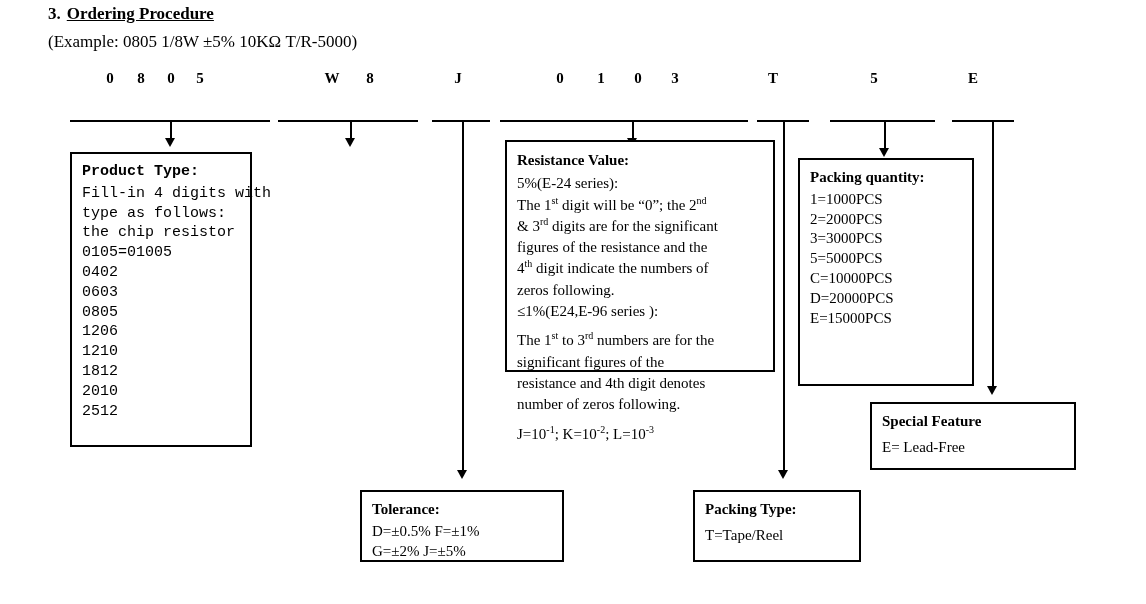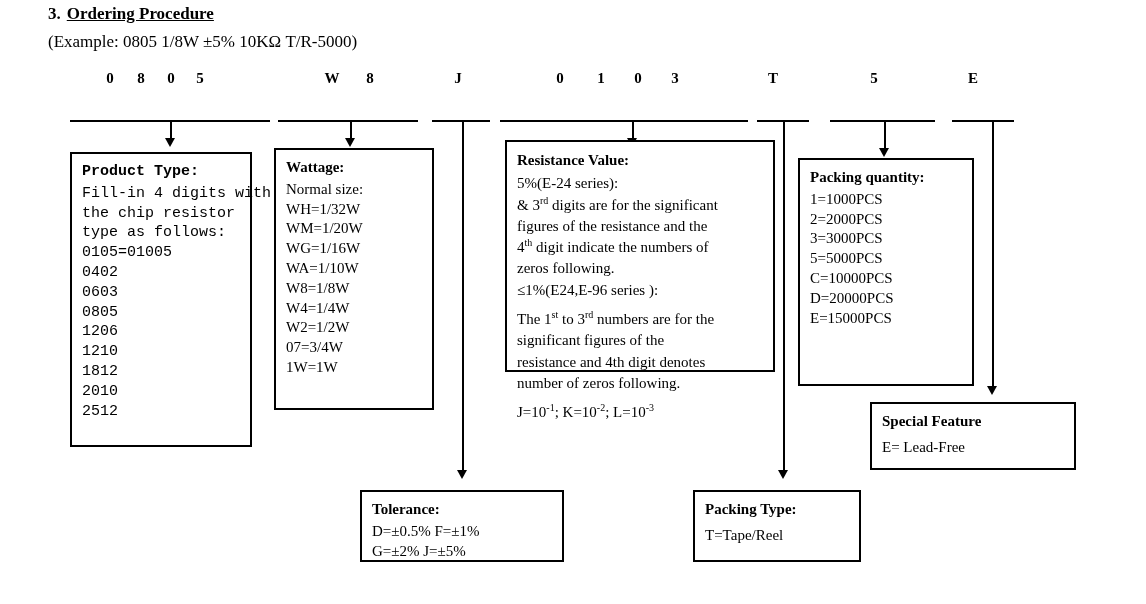--- a/index.html
+++ b/index.html
@@ -141,50 +141,38 @@
 
   <div class="vline" style="left:884px; top:120px; height:30px;"></div>
   <div class="arrow-down" style="left:879px; top:148px;"></div>
 
   <div class="vline" style="left:992px; top:120px; height:268px;"></div>
   <div class="arrow-down" style="left:987px; top:386px;"></div>
 
   <div class="box" style="left:70px; top:152px; width:182px; height:295px;font-family:Liberation Mono, monospace;">
     <span class="bt">Product Type:</span>
     <span class="ln">Fill-in 4 digits with</span>
+    <span class="ln">type as follows:</span>
     <span class="ln">the chip resistor</span>
-    <span class="ln">type as follows:</span>
     <span class="ln">0105=01005</span>
     <span class="ln">0402</span>
     <span class="ln">0603</span>
     <span class="ln">0805</span>
     <span class="ln">1206</span>
     <span class="ln">1210</span>
     <span class="ln">1812</span>
     <span class="ln">2010</span>
     <span class="ln">2512</span>
   </div>
 
-  <div class="box" style="left:274px; top:148px; width:160px; height:262px;">
-    <span class="bt">Wattage:</span>
-    <span class="ln">Normal size:</span>
-    <span class="ln">WH=1/32W</span>
-    <span class="ln">WM=1/20W</span>
-    <span class="ln">WG=1/16W</span>
-    <span class="ln">WA=1/10W</span>
-    <span class="ln">W8=1/8W</span>
-    <span class="ln">W4=1/4W</span>
-    <span class="ln">W2=1/2W</span>
-    <span class="ln">07=3/4W</span>
-    <span class="ln">1W=1W</span>
-  </div>
 
   <div class="box" style="left:488px; top:140px; width:270px; height:232px; line-height:1.42;margin-left:17px;">
     <span class="bt">Resistance Value:</span>
     <span class="ln">5%(E-24 series):</span>
+    <span class="wrapline"><span>The 1</span><sup>st</sup><span> digit will be “0”; the 2</span><sup>nd</sup></span>
     <span class="wrapline"><span>&amp; 3</span><sup>rd</sup><span> digits are for the significant</span></span>
     <span class="wrapline">figures of the resistance and the</span>
     <span class="wrapline"><span>4</span><sup>th</sup><span> digit indicate the numbers of</span></span>
     <span class="wrapline">zeros following.</span>
     <span class="wrapline">≤1%(E24,E-96 series ):</span>
     <span class="wrapline" style="height:8px;"></span>
     <span class="wrapline"><span>The 1</span><sup>st</sup><span> to 3</span><sup>rd</sup><span> numbers are for the</span></span>
     <span class="wrapline">significant figures of the</span>
     <span class="wrapline">resistance and 4th digit denotes</span>
     <span class="wrapline">number of zeros following.</span>

